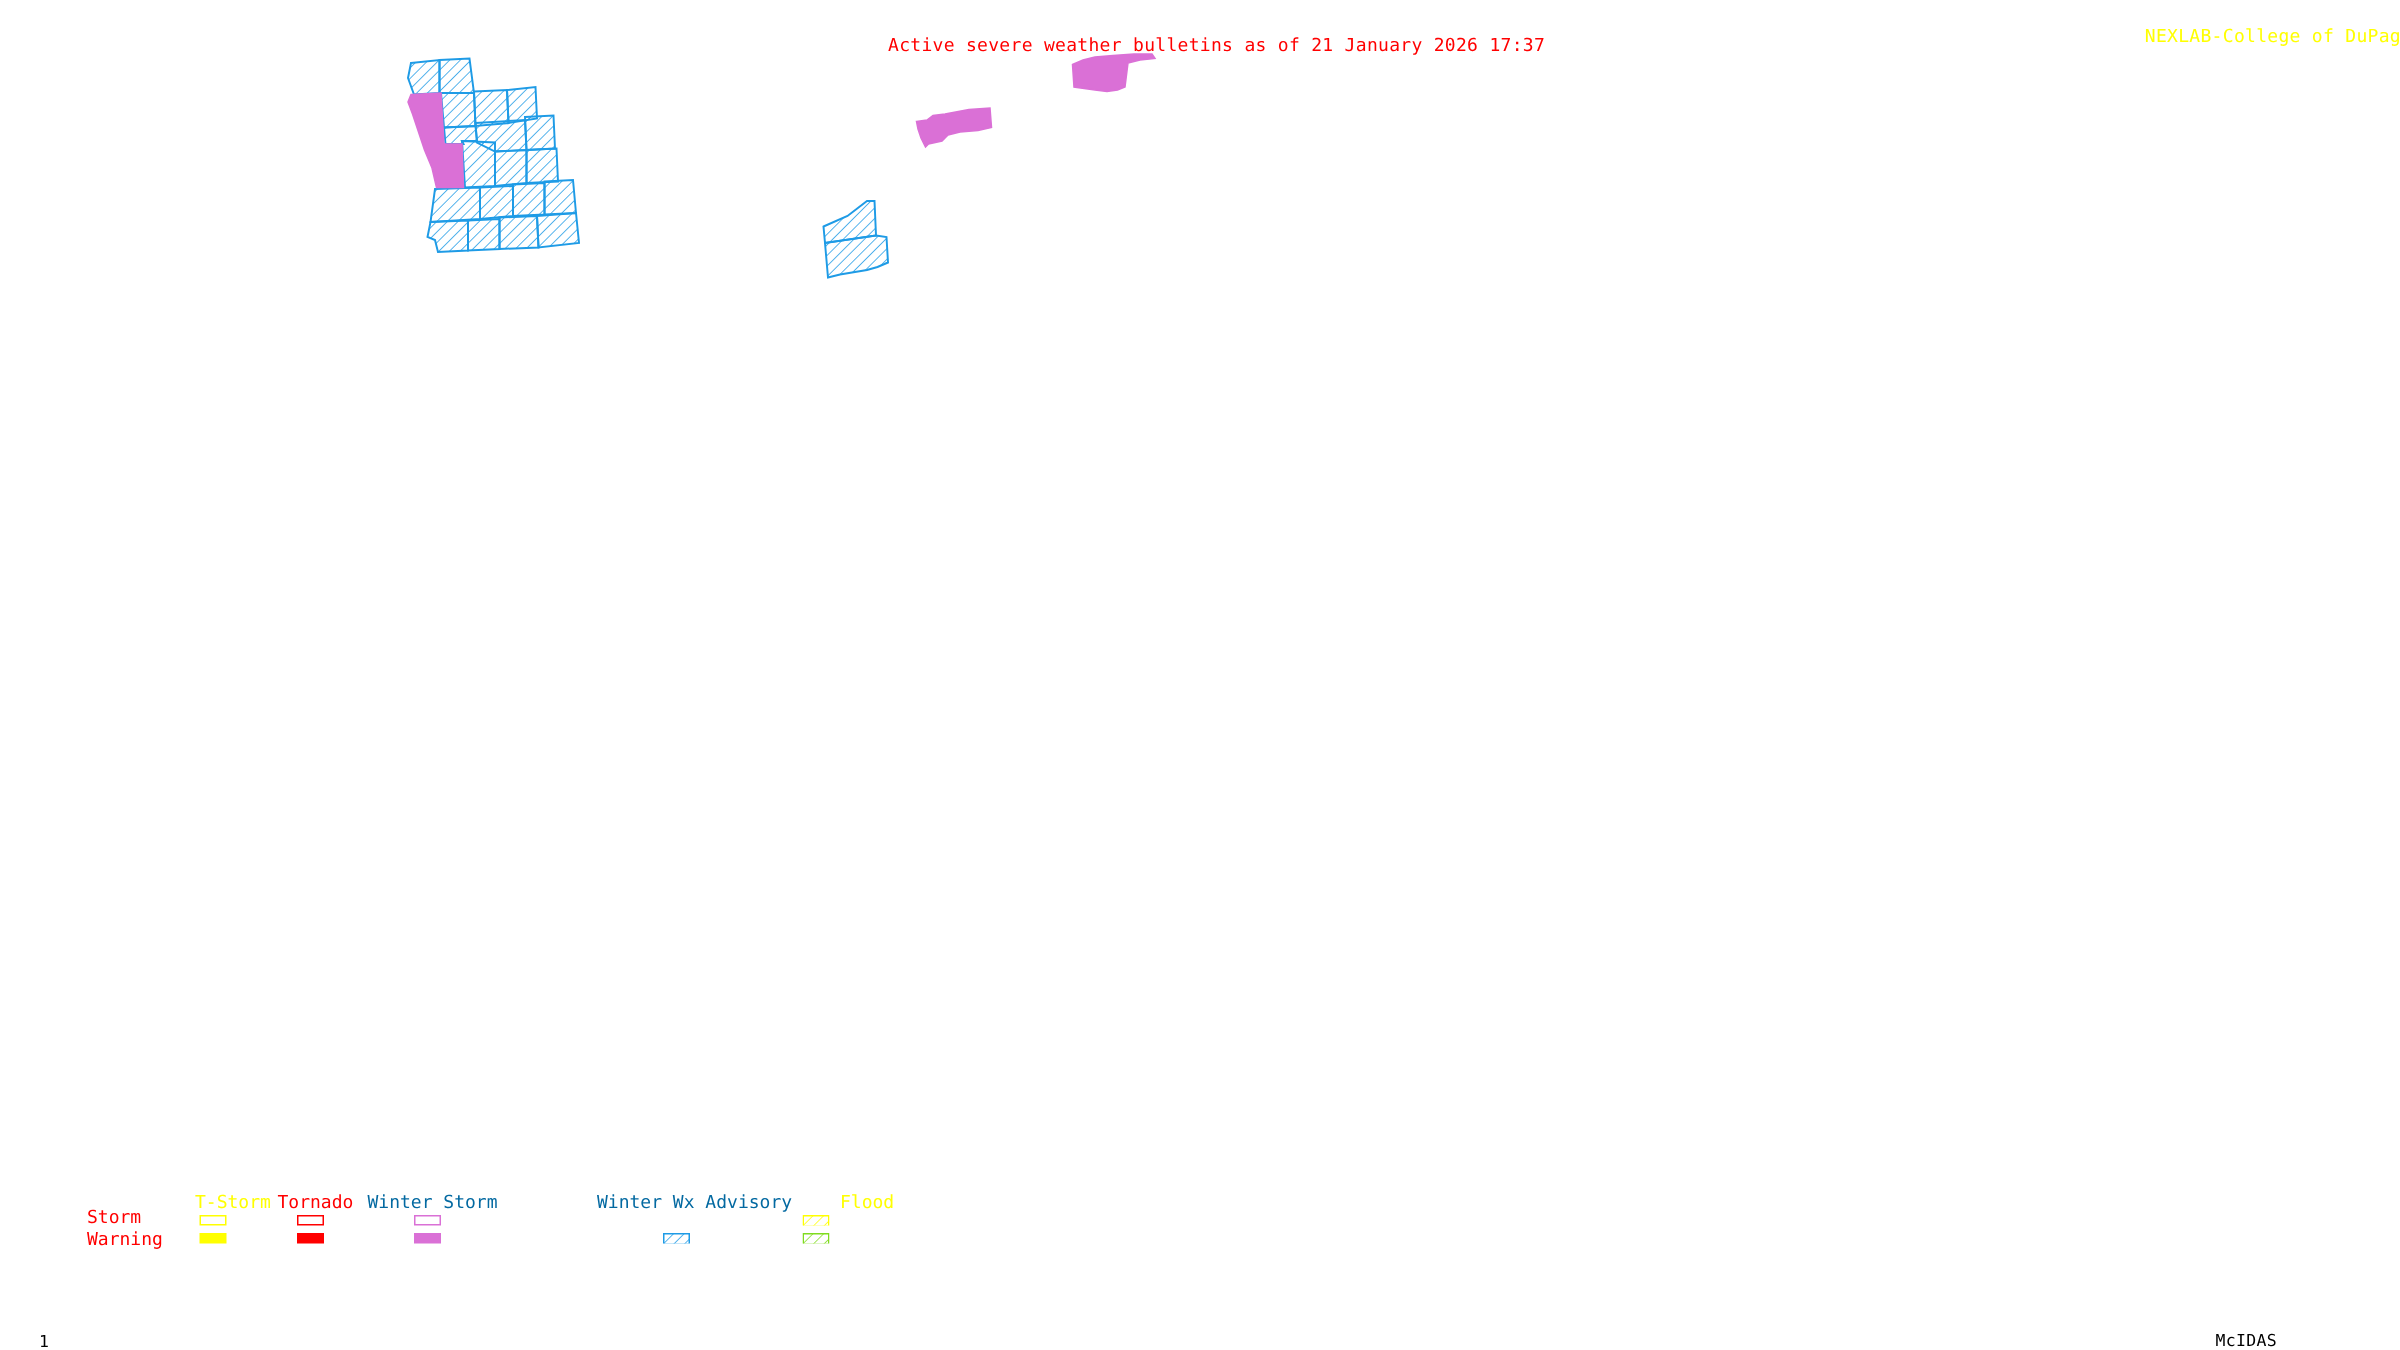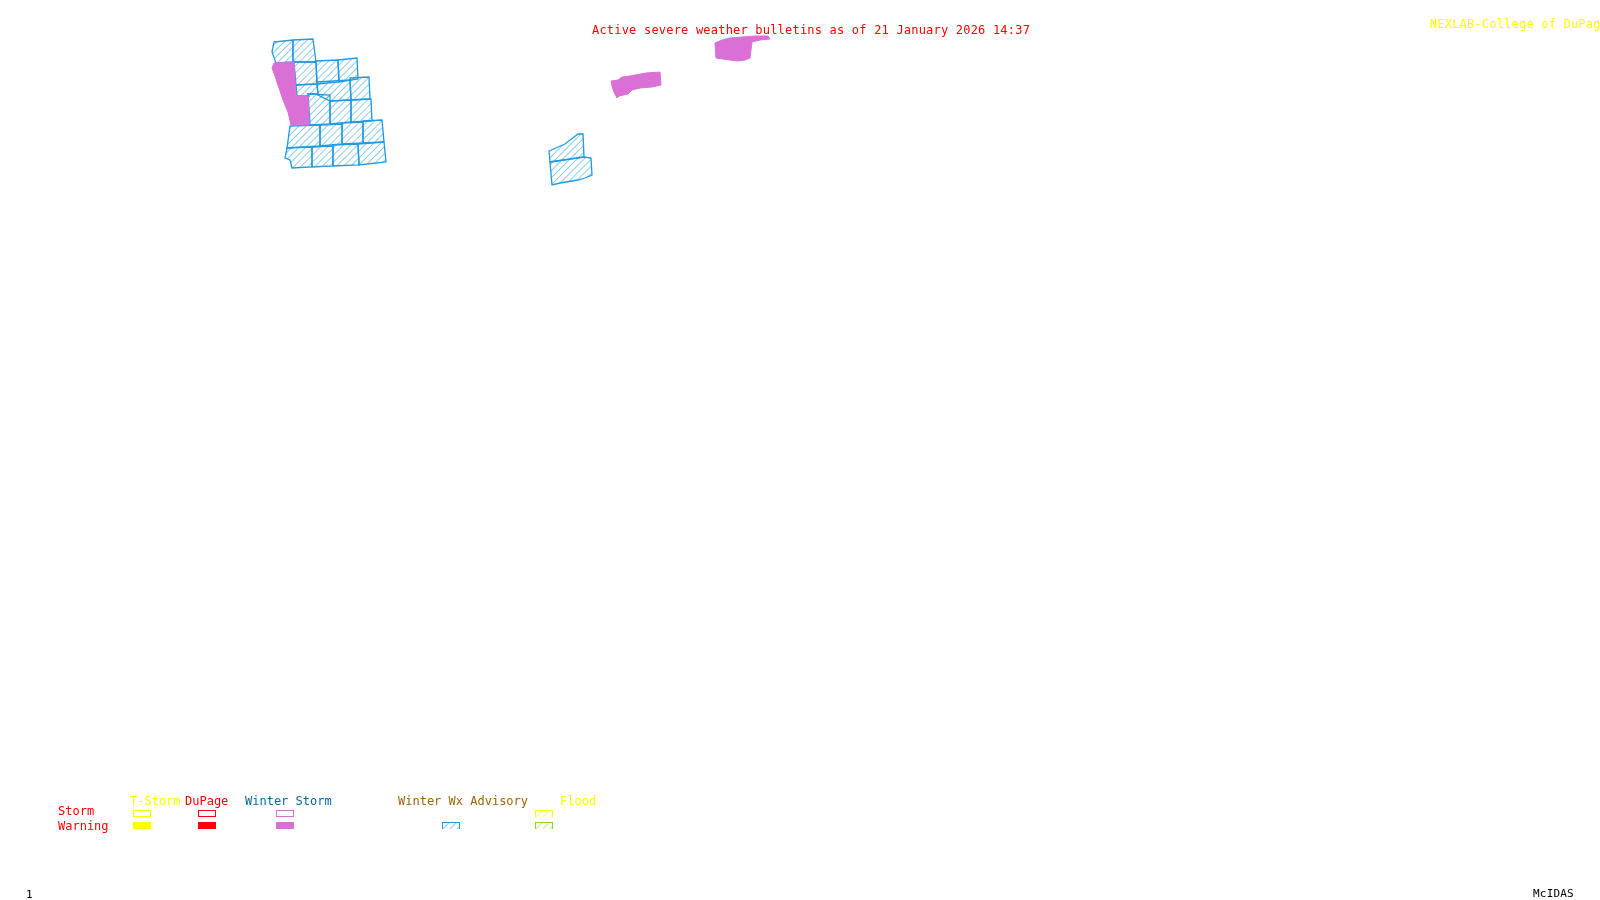--- a/index.html
+++ b/index.html
@@ -2,21 +2,21 @@
 <html><head>
 <meta charset="utf-8">
 <style>
   html, body { margin: 0; padding: 0; background: #ffffff; }
   body { width: 1600px; height: 900px; position: relative; overflow: hidden;
          font-family: "DejaVu Sans Mono", monospace; }
   .txt { position: absolute; font-size: 12px; line-height: 12px; white-space: pre; letter-spacing: 0.2px; }
   #title { left: 592px; top: 24px; color: #ff0000; }
   #credit { left: 1415px; top: 6px; color: #ffff00; }
   #frame-num { left: 26px; top: 889px; color: #000000; font-size: 11px; }
-  #product { left: 1533px; top: 888px; color: #000000; font-size: 11px; }
+  #product { left: 1477px; top: 888px; color: #000000; font-size: 11px; }
   svg#map { position: absolute; left: 0; top: 0; }
   .leg-label { position: absolute; font-size: 12px; line-height: 12px; white-space: pre; }
   .leg-box { position: absolute; width: 18px; height: 7px; box-sizing: border-box; }
 </style>
 </head>
 <body>
 
 <svg id="map" width="1600" height="900" viewBox="0 0 1600 900">
   <defs>
     <pattern id="hatch-blue" patternUnits="userSpaceOnUse" width="5" height="5" patternTransform="rotate(45)">
@@ -63,42 +63,42 @@
   <polygon fill="#da70d6" stroke="#da70d6" points="611,81 618,80 622,77 630,76 646,73 660,72 661,85 652,87 640,88 632,90 628,94 619,96 617,98 614,92 612,86"></polygon>
 
   <polygon fill="#da70d6" stroke="#da70d6" points="715,43 722,40 730,38 742,37 756,36 768,36 770,39 760,40 752,42 750,58 745,60 738,61 730,60 716,58"></polygon>
 
   <g fill="url(#hatch-blue)" stroke="#1e9be6" stroke-width="1.3">
     <polygon points="549,151 565,144 578,134 583,134 584,157 550,162"></polygon>
     <polygon points="550,162 584,157 591,158 592,175 585,178 578,180 560,183 552,185"></polygon>
   </g>
 </svg>
 
-<div id="title" class="txt">Active severe weather bulletins as of 21 January 2026 14:37</div>
+<div id="title" class="txt">Active severe weather bulletins as of 21 January 2026 17:37</div>
 <div id="credit" class="txt">
   <span>NEXLAB-College of DuPage</span>
 </div>
 
 <div>
   <div class="leg-label" style="left:58px; top:805px; color:#ff0000;">Storm</div>
   <div class="leg-label" style="left:58px; top:820px; color:#ff0000;">Warning</div>
 
   <div class="leg-label" style="left:130px; top:795px; color:#ffff00;text-align:right;">T-Storm</div>
   <div class="leg-box" style="left:133px; top:810px; border:1px solid #ffff00;"></div>
   <div class="leg-box" style="left:133px; top:822px; background:#ffff00;"></div>
 
-  <div class="leg-label" style="left:185px; top:795px; color:#ff0000;">DuPage</div>
+  <div class="leg-label" style="left:185px; top:795px; color:#ff0000;">Tornado</div>
   <div class="leg-box" style="left:198px; top:810px; border:1px solid #ff0000;"></div>
   <div class="leg-box" style="left:198px; top:822px; background:#ff0000;"></div>
 
   <div class="leg-label" style="left:245px; top:795px; color:#0369a1;">Winter Storm</div>
   <div class="leg-box" style="left:276px; top:810px; border:1px solid #da70d6;"></div>
   <div class="leg-box" style="left:276px; top:822px; background:#da70d6;"></div>
 
-  <div class="leg-label" style="left:398px; top:795px; color:#a16207;">Winter Wx Advisory</div>
+  <div class="leg-label" style="left:398px; top:795px; color:#0369a1;">Winter Wx Advisory</div>
   <svg class="leg-box" style="left:442px; top:822px;" width="18" height="8">
     <rect x="0.5" y="0.5" width="17" height="7" fill="url(#hatch-blue)" stroke="#1e9be6" stroke-width="1"></rect>
   </svg>
 
   <div class="leg-label" style="left:560px; top:795px; color:#ffff00;">Flood</div>
   <svg class="leg-box" style="left:535px; top:810px;" width="18" height="8">
     <rect x="0.5" y="0.5" width="17" height="7" fill="url(#hatch-yellow)" stroke="#ffff00" stroke-width="1"></rect>
   </svg>
   <svg class="leg-box" style="left:535px; top:822px;" width="18" height="8">
     <rect x="0.5" y="0.5" width="17" height="7" fill="url(#hatch-green)" stroke="#7fdc1e" stroke-width="1"></rect>

